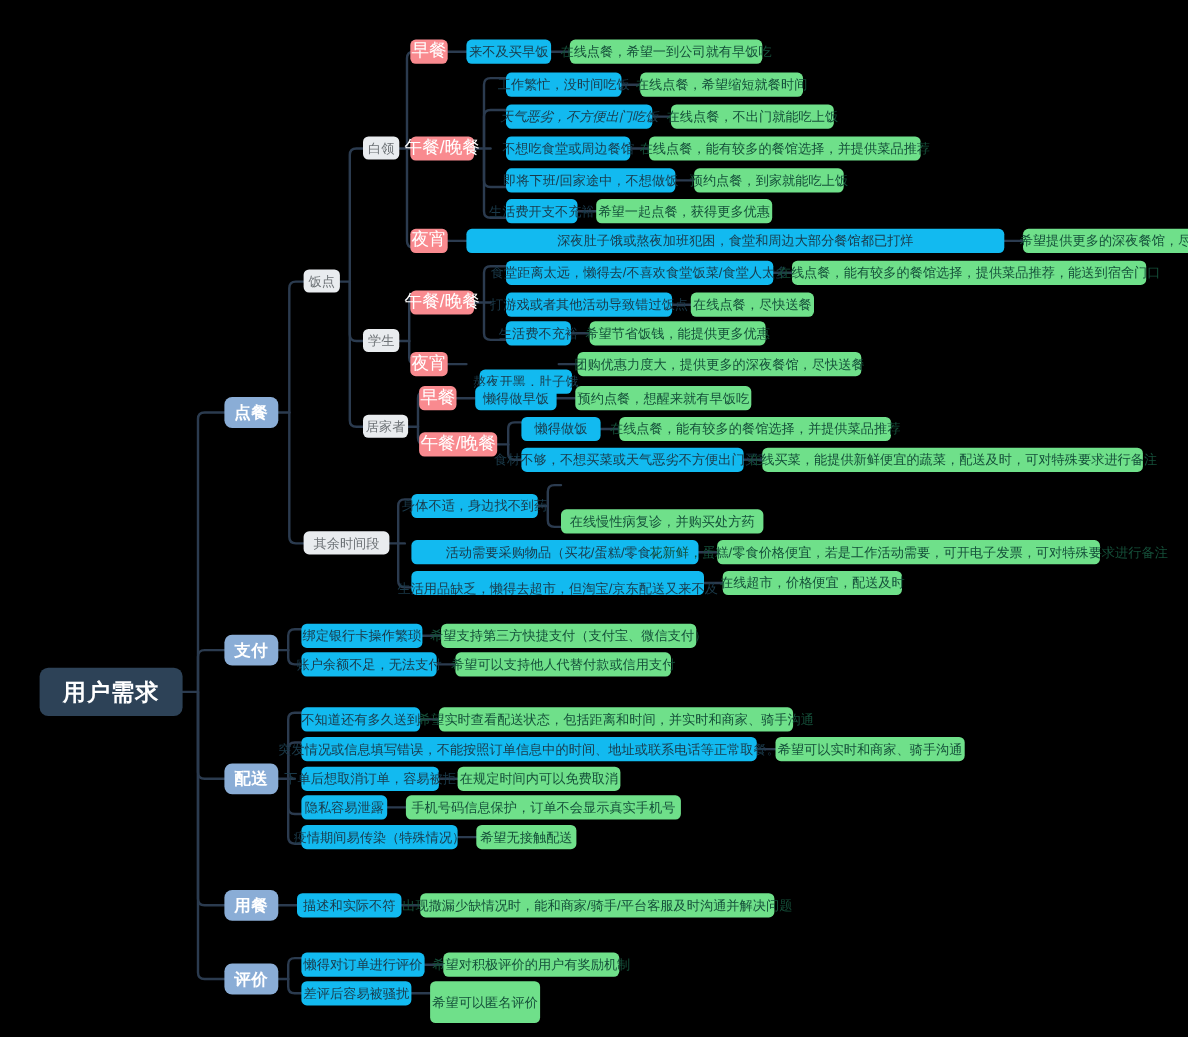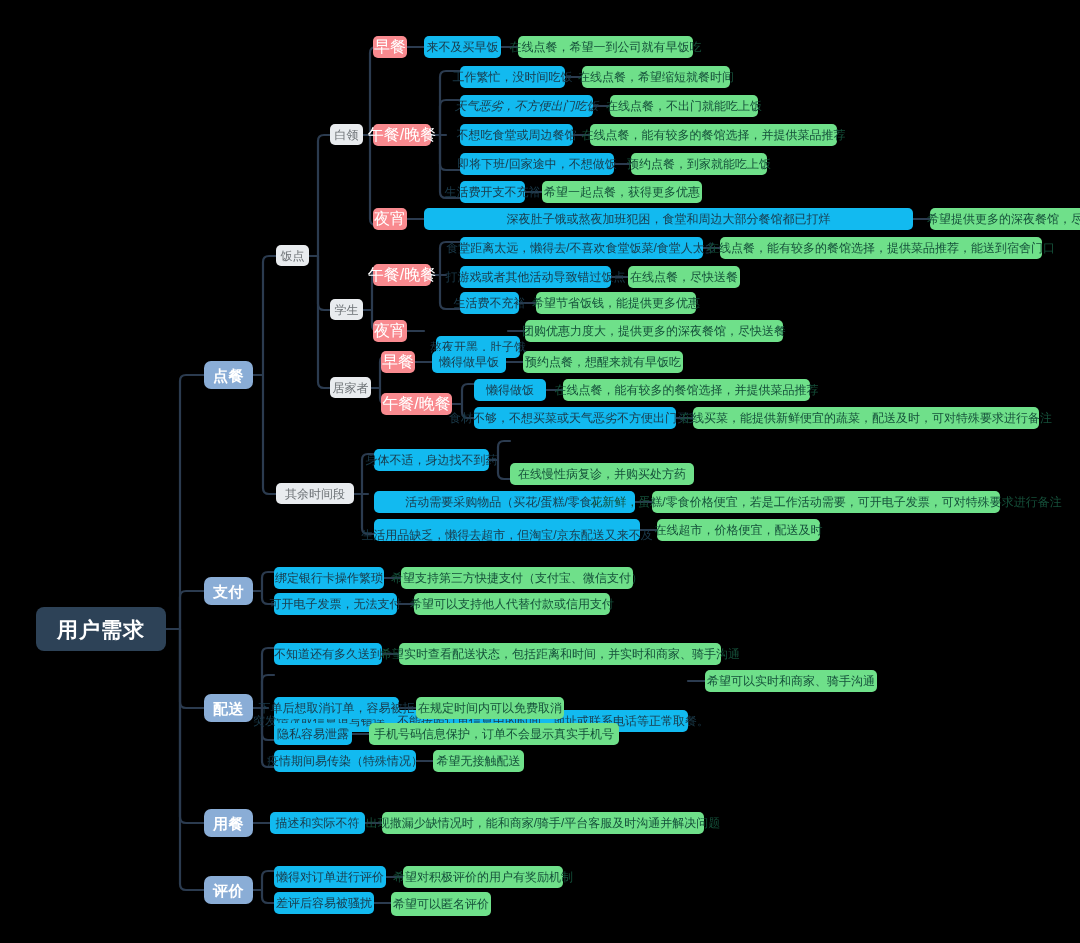--- a/index.html
+++ b/index.html
@@ -289,26 +289,26 @@
   <div class="node n-cyan" style="left:374px;top:491px;width:261px;height:22px;">
     <span>活动需要采购物品（买花/蛋糕/零食）</span>
   </div>
   <div class="node n-cyan" style="left:374px;top:519px;width:266px;height:22px;align-items:flex-end;">
     <span>生活用品缺乏，懒得去超市，但淘宝/京东配送又来不及</span>
   </div>
   <div class="node n-cyan" style="left:274px;top:567px;width:110px;height:22px;">
     <span>绑定银行卡操作繁琐</span>
   </div>
   <div class="node n-cyan" style="left:274px;top:593px;width:123px;height:22px;">
-    <span>可开电子发票，无法支付</span>
+    <span>账户余额不足，无法支付</span>
   </div>
   <div class="node n-cyan" style="left:274px;top:643px;width:108px;height:22px;">
     <span>不知道还有多久送到</span>
   </div>
-  <div class="node n-cyan" style="left:274px;top:670px;width:414px;height:22px;margin-top:40px;">
+  <div class="node n-cyan" style="left:274px;top:670px;width:414px;height:22px;">
     <span>突发情况或信息填写错误，不能按照订单信息中的时间、地址或联系电话等正常取餐。</span>
   </div>
   <div class="node n-cyan" style="left:274px;top:697px;width:125px;height:22px;">
     <span>下单后想取消订单，容易被拒</span>
   </div>
   <div class="node n-cyan" style="left:274px;top:723px;width:78px;height:22px;">
     <span>隐私容易泄露</span>
   </div>
   <div class="node n-cyan" style="left:274px;top:750px;width:142px;height:22px;">
     <span>疫情期间易传染（特殊情况）</span>
@@ -394,17 +394,17 @@
   </div>
   <div class="node n-green" style="left:433px;top:750px;width:91px;height:22px;">
     <span>希望无接触配送</span>
   </div>
   <div class="node n-green" style="left:382px;top:812px;width:322px;height:22px;">
     <span>出现撒漏少缺情况时，能和商家/骑手/平台客服及时沟通并解决问题</span>
   </div>
   <div class="node n-green" style="left:403px;top:866px;width:160px;height:22px;">
     <span>希望对积极评价的用户有奖励机制</span>
   </div>
-  <div class="node n-green" style="left:391px;top:892px;width:100px;height:24px;">
+  <div class="node n-green" style="left:391px;top:892px;width:100px;height:38px;">
     <span>希望可以匿名评价</span>
   </div>
 
 </div>
 
 </body></html>

